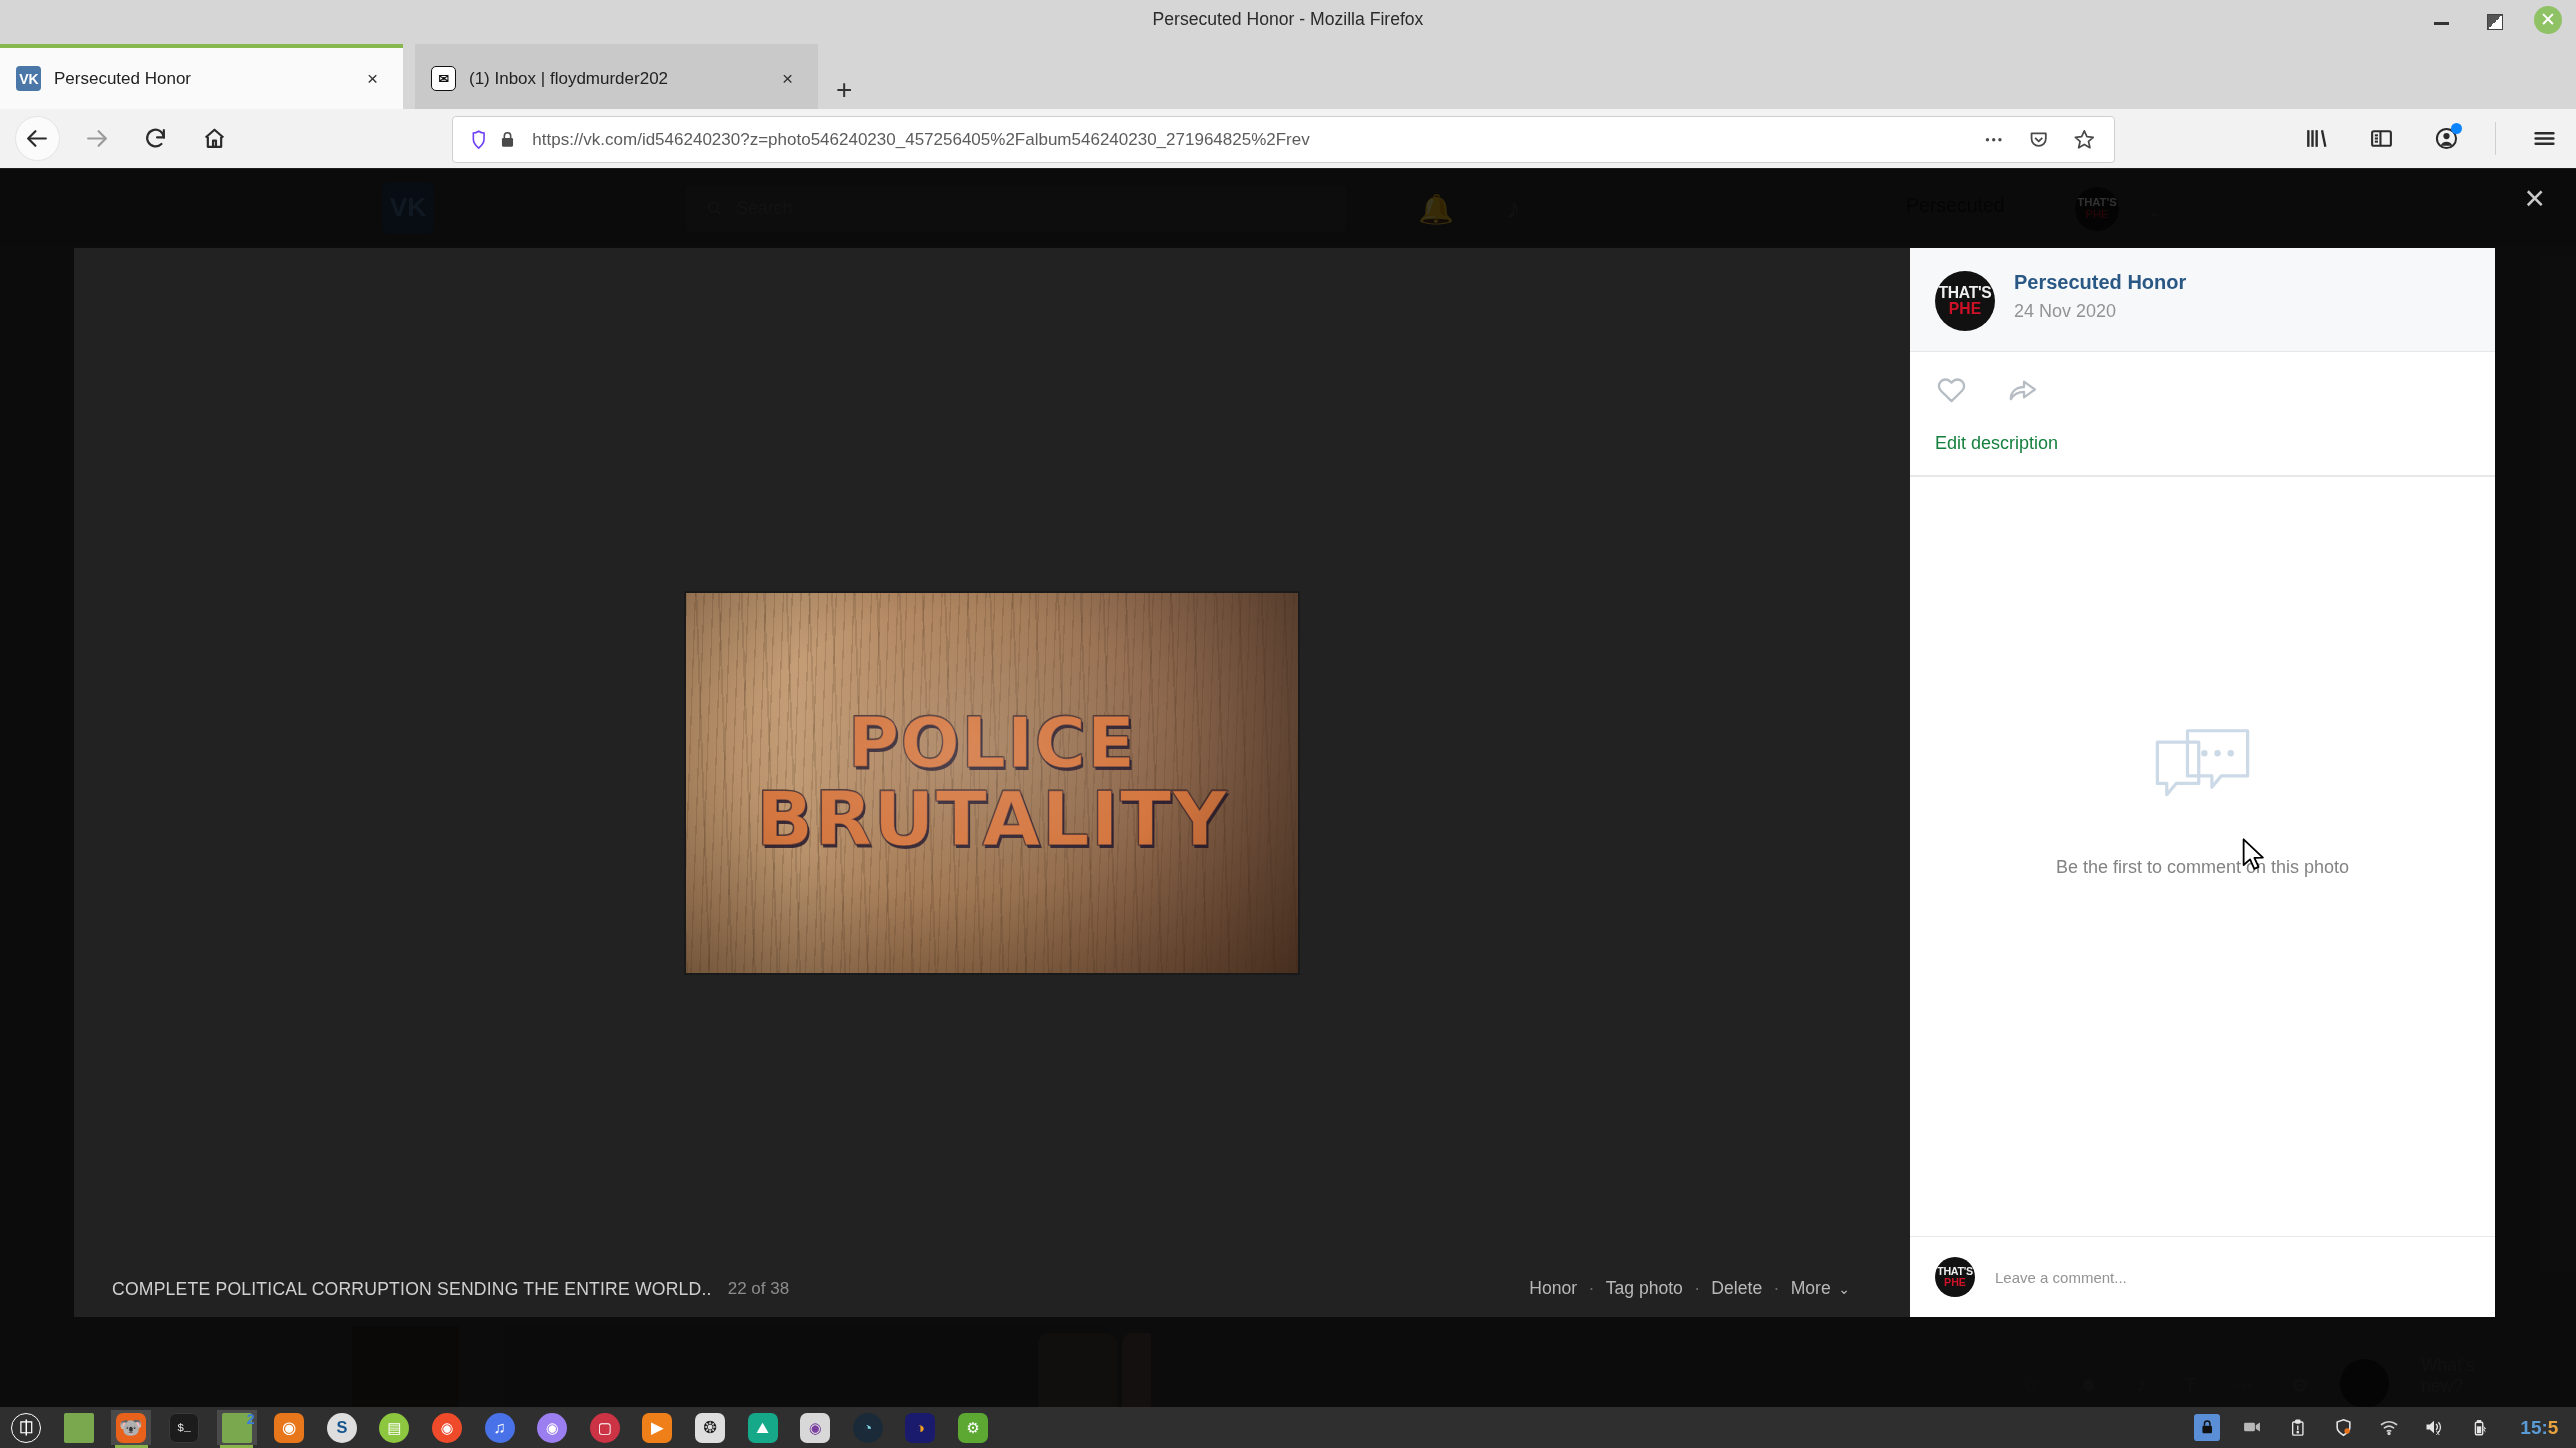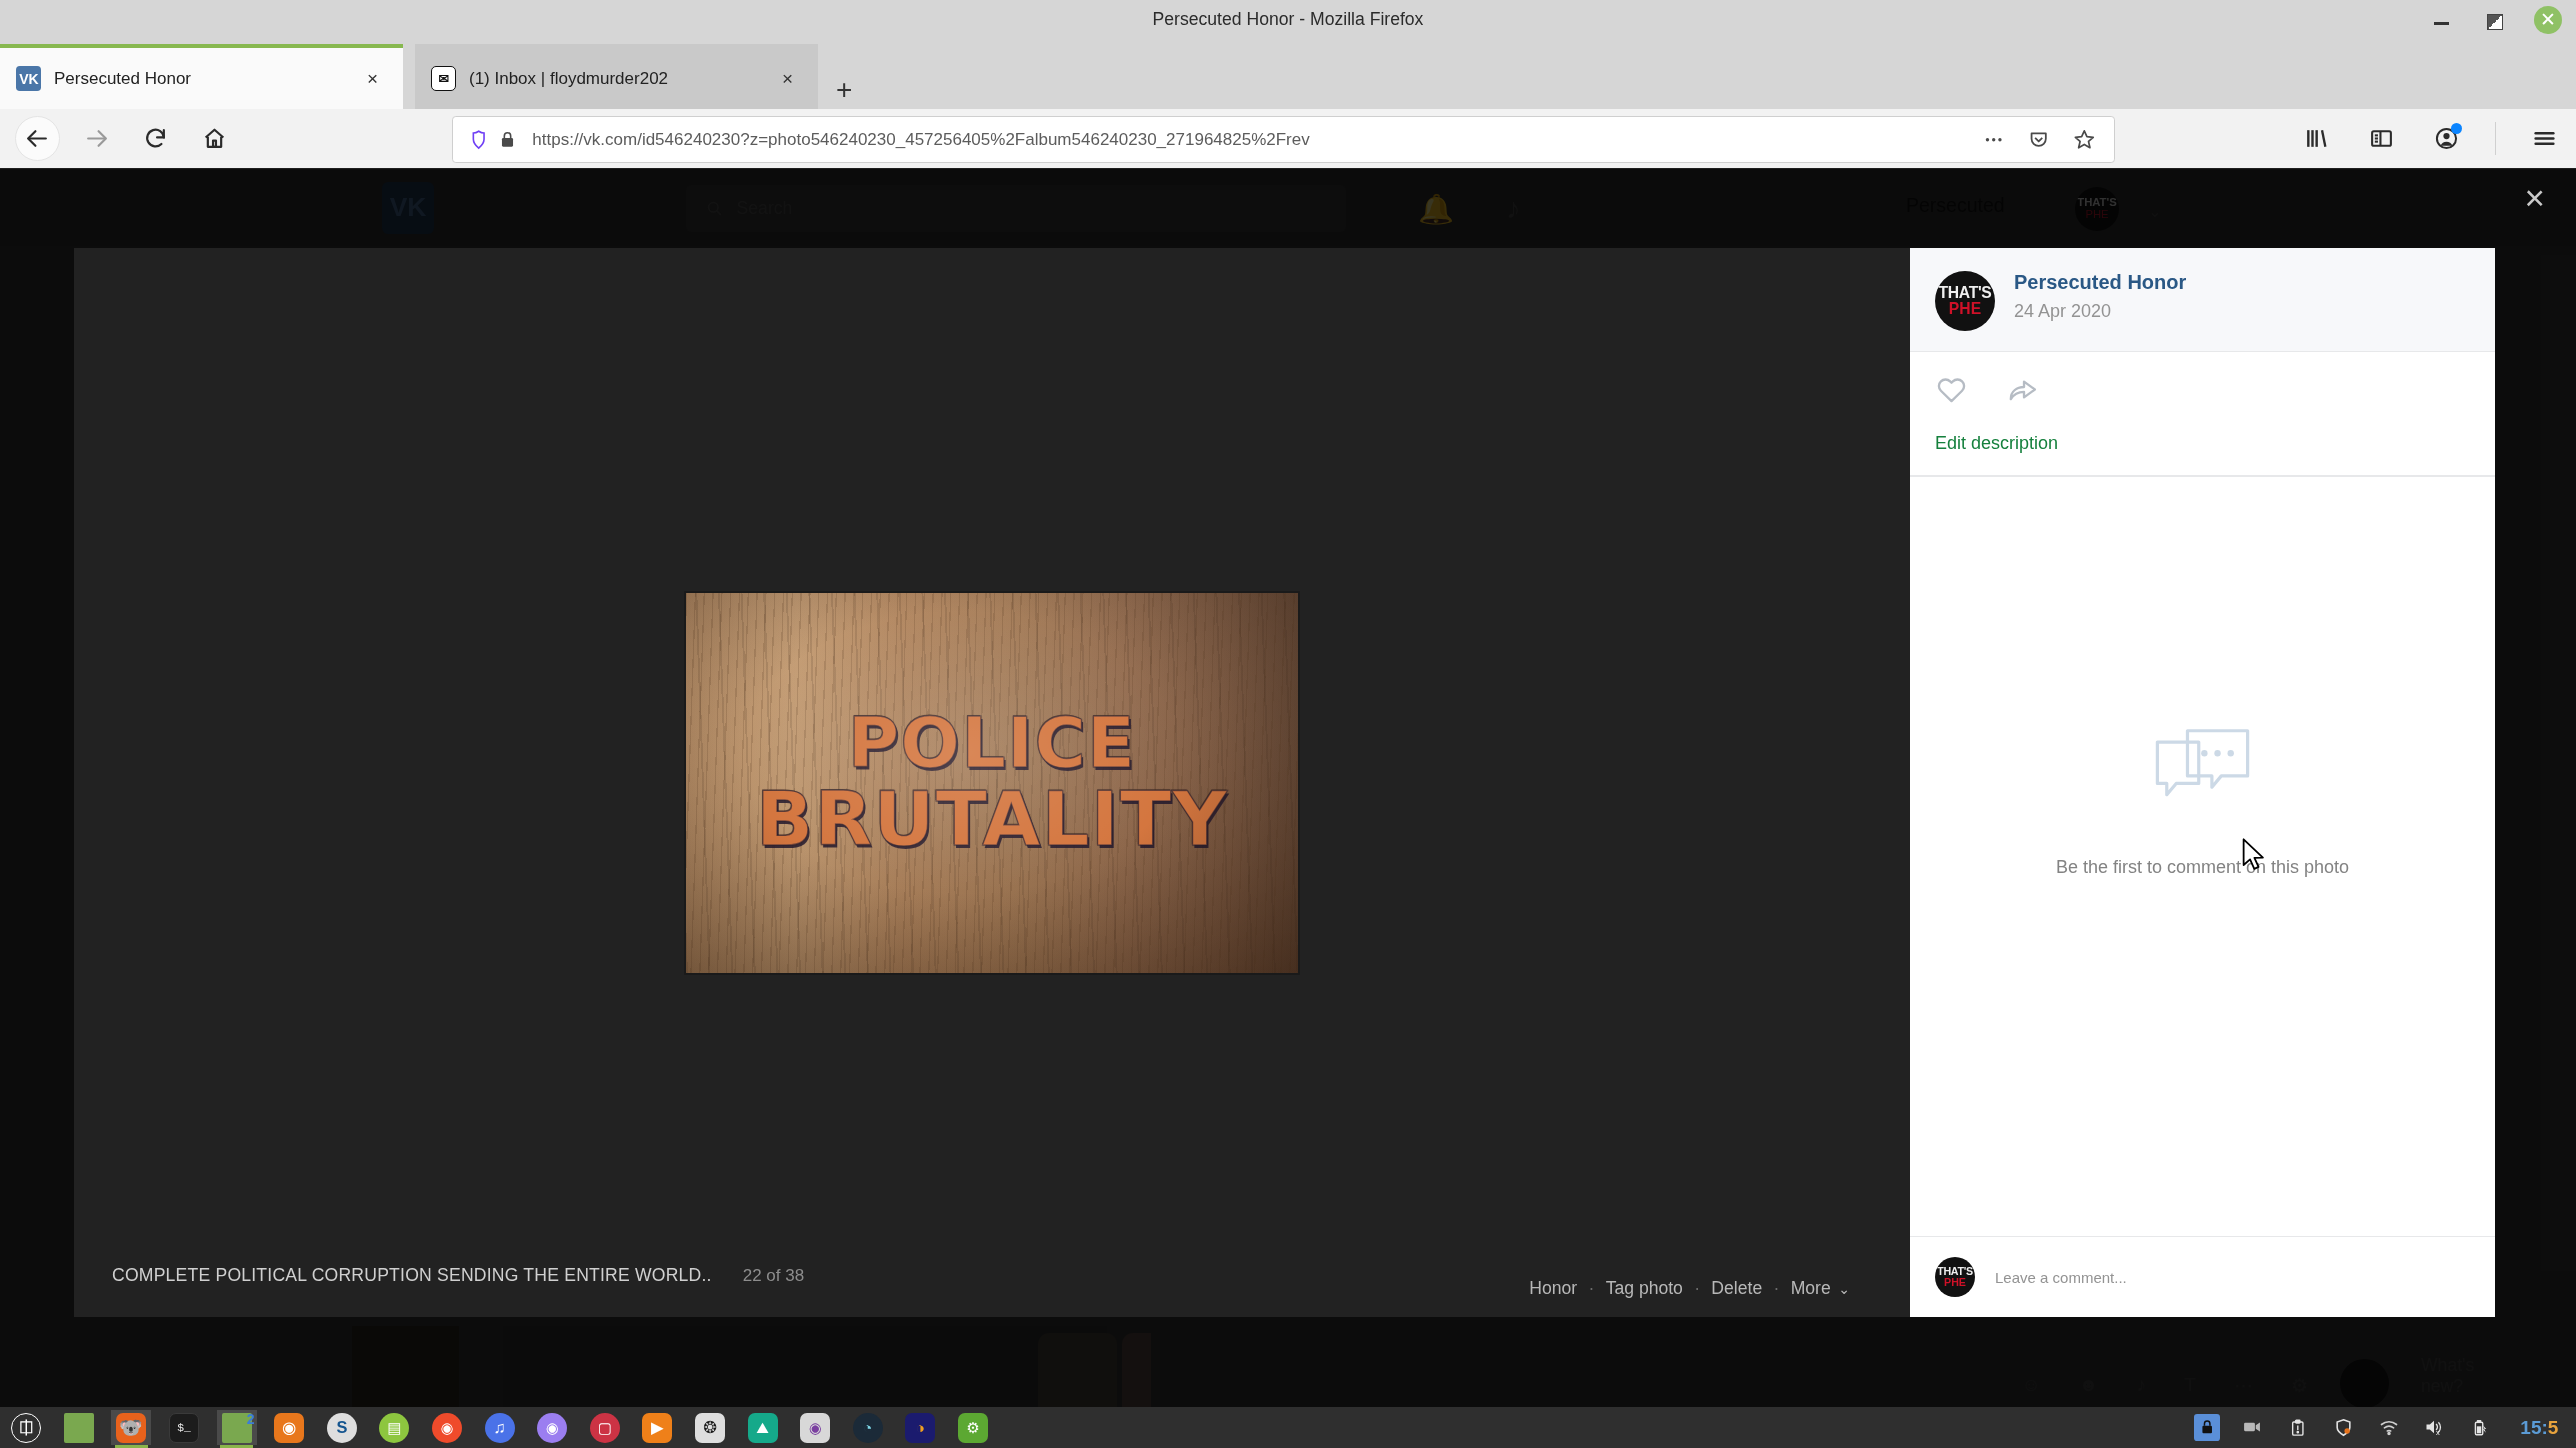--- a/index.html
+++ b/index.html
@@ -229,22 +229,22 @@
     text-shadow:
       0 0 1.3px rgba(40,20,10,.9),
       1.9px 2.5px 0 rgba(35,25,45,.85),
       -0.6px -0.6px 0 rgba(60,40,30,.6);
     -webkit-text-stroke: 1.3px rgba(45,35,55,.55);
   }
   .pw-police { font-size: 70px; }
   .pw-brutality { font-size: 75px; }
 
   .viewer-caption {
-    position: absolute; left: 38px; bottom: 31px;
-    display: flex; align-items: center; gap: 31px;
+    position: absolute; left: 38px; bottom: 17px;
+    display: flex; align-items: flex-start; gap: 16px;
   }
   .cap-text { font-size: 17.6px; color: #d0d0d0; letter-spacing: 0.2px; }
   .cap-count { font-size: 17px; color: #8d8d8d; }
   .viewer-actions {
     position: absolute; right: 60px; bottom: 17.6px;
     display: flex; align-items: center; gap: 0; font-size: 17.6px;
   }
   .va-link { color: #b8b8b8; cursor: pointer; }
   .va-dot { color: #6b6b6b; padding: 0 11.3px; }
   .chev-dn { display: inline-block; margin-left: 7.5px; font-size: 14px; color: #b8b8b8;}
@@ -547,21 +547,21 @@
 
       <div class="sidebar">
 
         <div class="sb-head">
           <div class="sb-avatar">
             <span class="av1">THAT'S</span>
             <span class="av2">PHE</span>
           </div>
           <div>
             <div class="sb-name">Persecuted Honor</div>
-            <div class="sb-date">24 Apr 2020</div>
+            <div class="sb-date">24 Nov 2020</div>
           </div>
         </div>
 
         <div class="sb-actions">
           <div class="sb-ico">
             <svg width="33" height="33" viewBox="0 0 24 24" fill="none" stroke="#b6bcc4" stroke-width="1.7" stroke-linejoin="round">
                 <path d="M12 20.4 4.3 12.9a4.7 4.7 0 0 1 0-6.8 4.7 4.7 0 0 1 6.7 0l1 1 1-1a4.7 4.7 0 0 1 6.7 0 4.7 4.7 0 0 1 0 6.8z"></path>
               </svg>
           </div>
           <div class="sb-ico">

